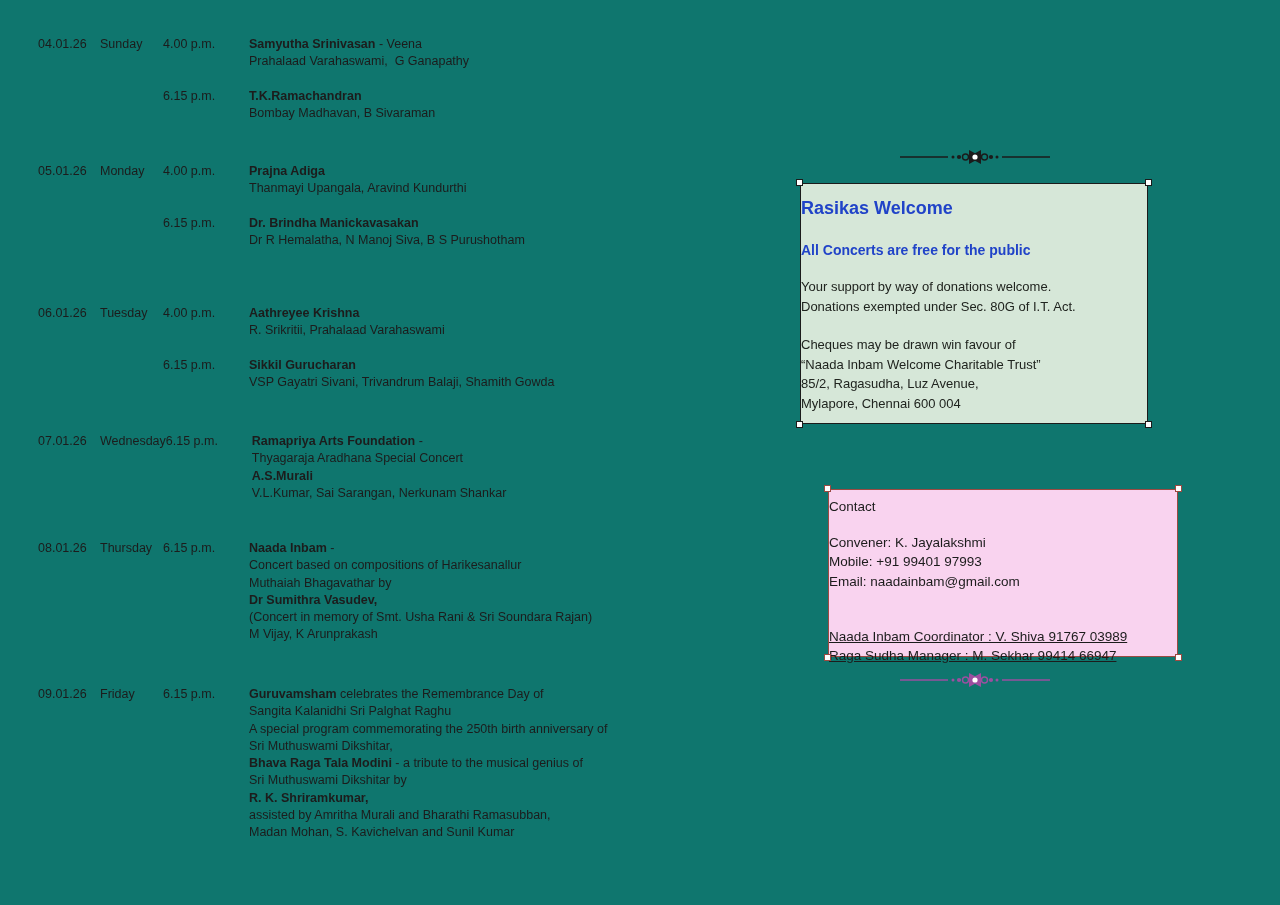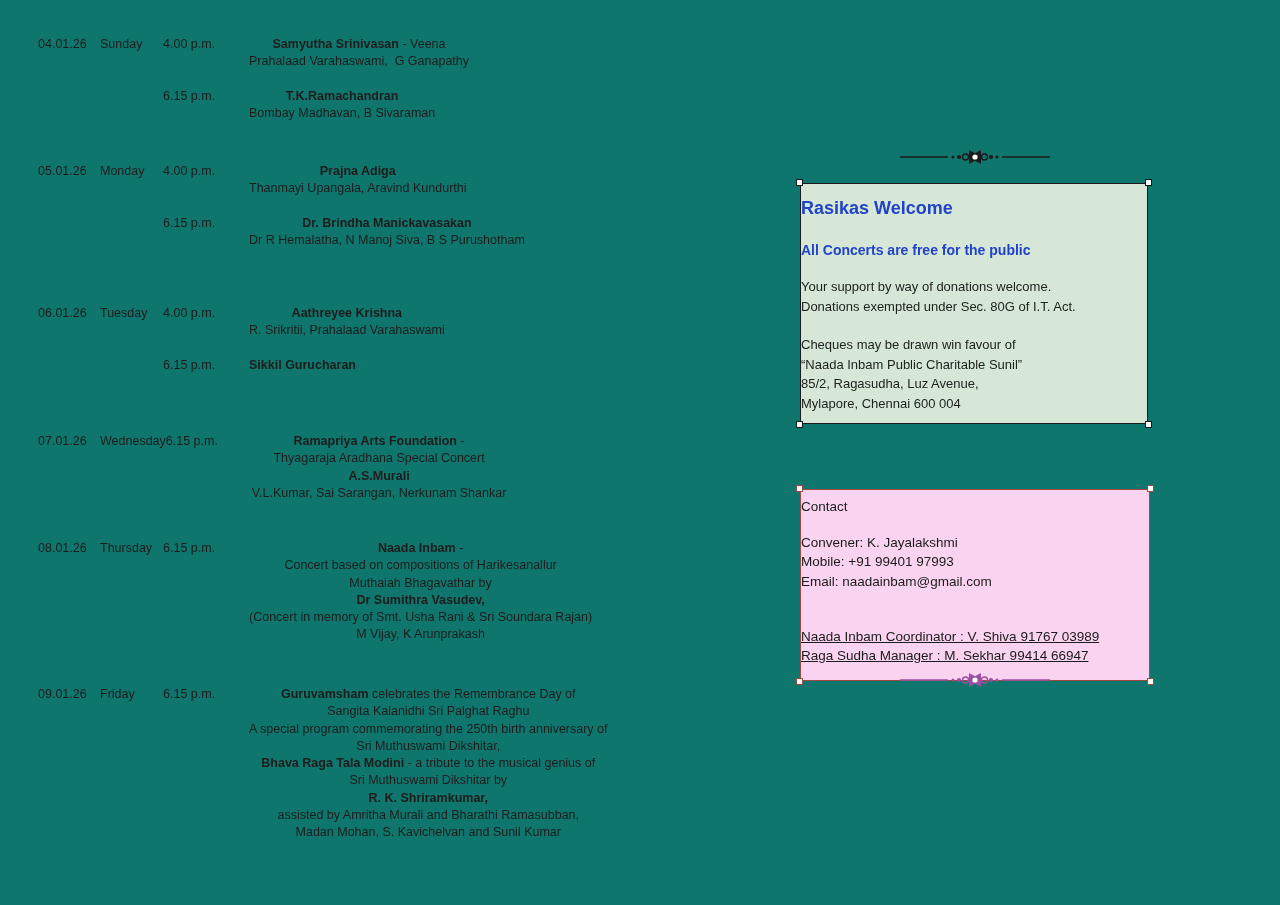--- a/index.html
+++ b/index.html
@@ -10,32 +10,32 @@
   
   .sched-block{position:absolute;left:38px;display:flex;align-items:flex-start;
     font-size:12.5px;line-height:17.3px;}
   .col{display:block;}
   .col.date{flex:0 0 62px;white-space:nowrap;}
   .col.day{flex:0 0 63px;white-space:nowrap;overflow:visible;}
   .col.time{flex:0 0 72px;white-space:nowrap;}
   .entries{display:flex;flex-direction:column;}
   .entry{display:flex;align-items:flex-start;gap:14px;}
   .entry + .entry{margin-top:17px;}
-  .lines{display:flex;flex-direction:column;max-width:470px;text-align:center;}
+  .lines{display:flex;flex-direction:column;max-width:470px;}
   .line{white-space:pre-wrap;}
   .seg-b{font-weight:700;}
   
   .ornament{position:absolute;display:block;}
   .ornament.top{left:900px;top:147px;color:var(--divider-top-color,#1b1b1b);}
   .ornament.bottom{left:900px;top:670px;color:var(--divider-bottom-color,#9b4fa0);}
   
   .box{position:absolute;text-align:left;box-sizing:border-box;}
   .box.welcome{left:800px;top:183px;width:348px;height:241px;
     background:var(--welcome-bg,#d6e7d8);border:1.6px solid var(--welcome-border,#1b1b1b);}
-  .box.contact{left:800px;top:489px;width:350px;height:192px;
+  .box.contact{left:828px;top:489px;width:350px;height:168px;
     background:var(--contact-bg,#f9d3ef);border:1.6px solid var(--contact-border,#9c4a42);}
   .corner{position:absolute;width:7px;height:7px;background:#ffffff;box-sizing:border-box;}
   .welcome .corner{border:1.6px solid var(--welcome-border,#1b1b1b);}
   .contact .corner{border:1.6px solid var(--contact-border,#9c4a42);}
   .corner.tl{top:-5px;left:-5px;}
   .corner.tr{top:-5px;right:-5px;}
   .corner.bl{bottom:-5px;left:-5px;}
   .corner.br{bottom:-5px;right:-5px;}
   .w-title{margin-top:12px;font-size:18px;font-weight:700;line-height:24px;
     color:var(--welcome-title-color,#2043c8);}
@@ -101,20 +101,21 @@
             <span class="col time">4.00 p.m.</span>
             <div class="lines">
               <div class="line"><span class="seg-b">Aathreyee Krishna</span></div>
               <div class="line"><span class="seg">R. Srikritii, Prahalaad Varahaswami</span></div>
             </div>
           </div>
           <div class="entry">
             <span class="col time">6.15 p.m.</span>
             <div class="lines">
               <div class="line"><span class="seg-b">Sikkil Gurucharan</span></div>
+              <div class="line"><span class="seg">VSP Gayatri Sivani, Trivandrum Balaji, Shamith Gowda</span></div>
             </div>
           </div>
         </div>
       </div>
       <div class="sched-block" style="top: 433px;">
         <span class="col date">07.01.26</span>
         <span class="col day">Wednesday</span>
         <div class="entries">
           <div class="entry">
             <span class="col time">6.15 p.m.</span>
@@ -186,21 +187,21 @@
     <span class="corner bl"></span>
     <span class="corner br"></span>
     <div class="w-title">Rasikas Welcome</div>
     <div class="w-sub">All Concerts are free for the public</div>
     <div class="w-para1">
         <div class="line">Your support by way of donations welcome.</div>
         <div class="line">Donations exempted under Sec. 80G of I.T. Act.</div>
       </div>
     <div class="w-para2">
         <div class="line">Cheques may be drawn win favour of</div>
-        <div class="line">“Naada Inbam Public Charitable Sunil”</div>
+        <div class="line">“Naada Inbam Welcome Charitable Trust”</div>
         <div class="line">85/2, Ragasudha, Luz Avenue,</div>
         <div class="line">Mylapore, Chennai 600 004</div>
       </div>
   </div>
 
   <div class="box contact">
     <span class="corner tl"></span>
     <span class="corner tr"></span>
     <span class="corner bl"></span>
     <span class="corner br"></span>

